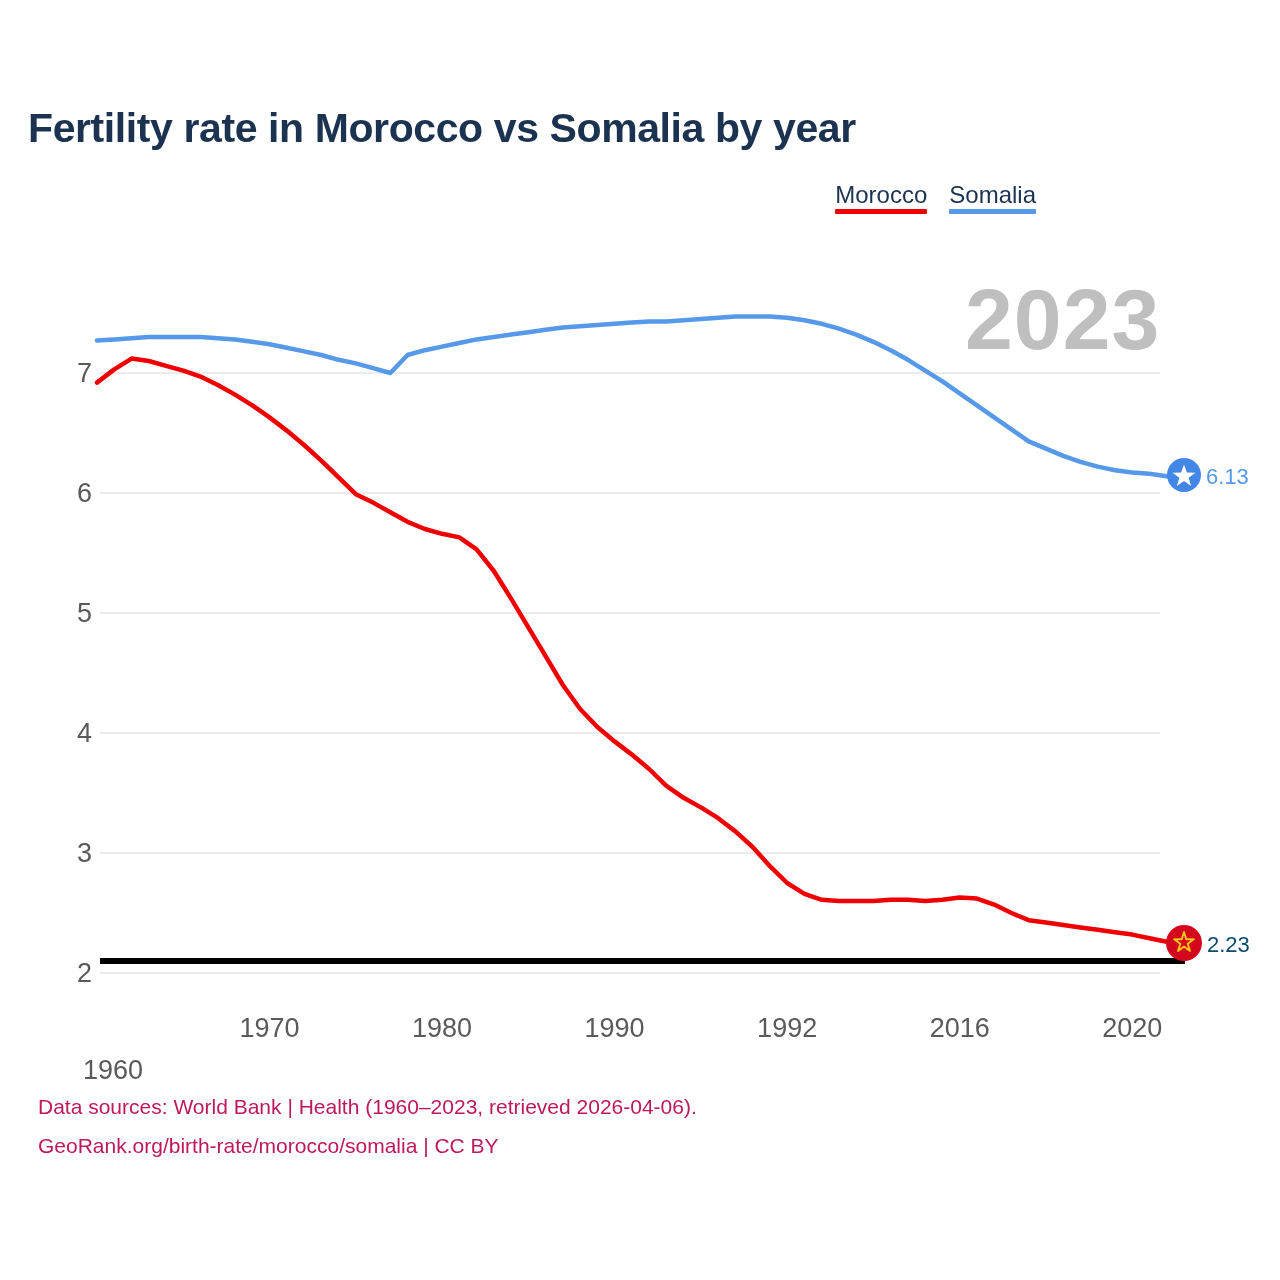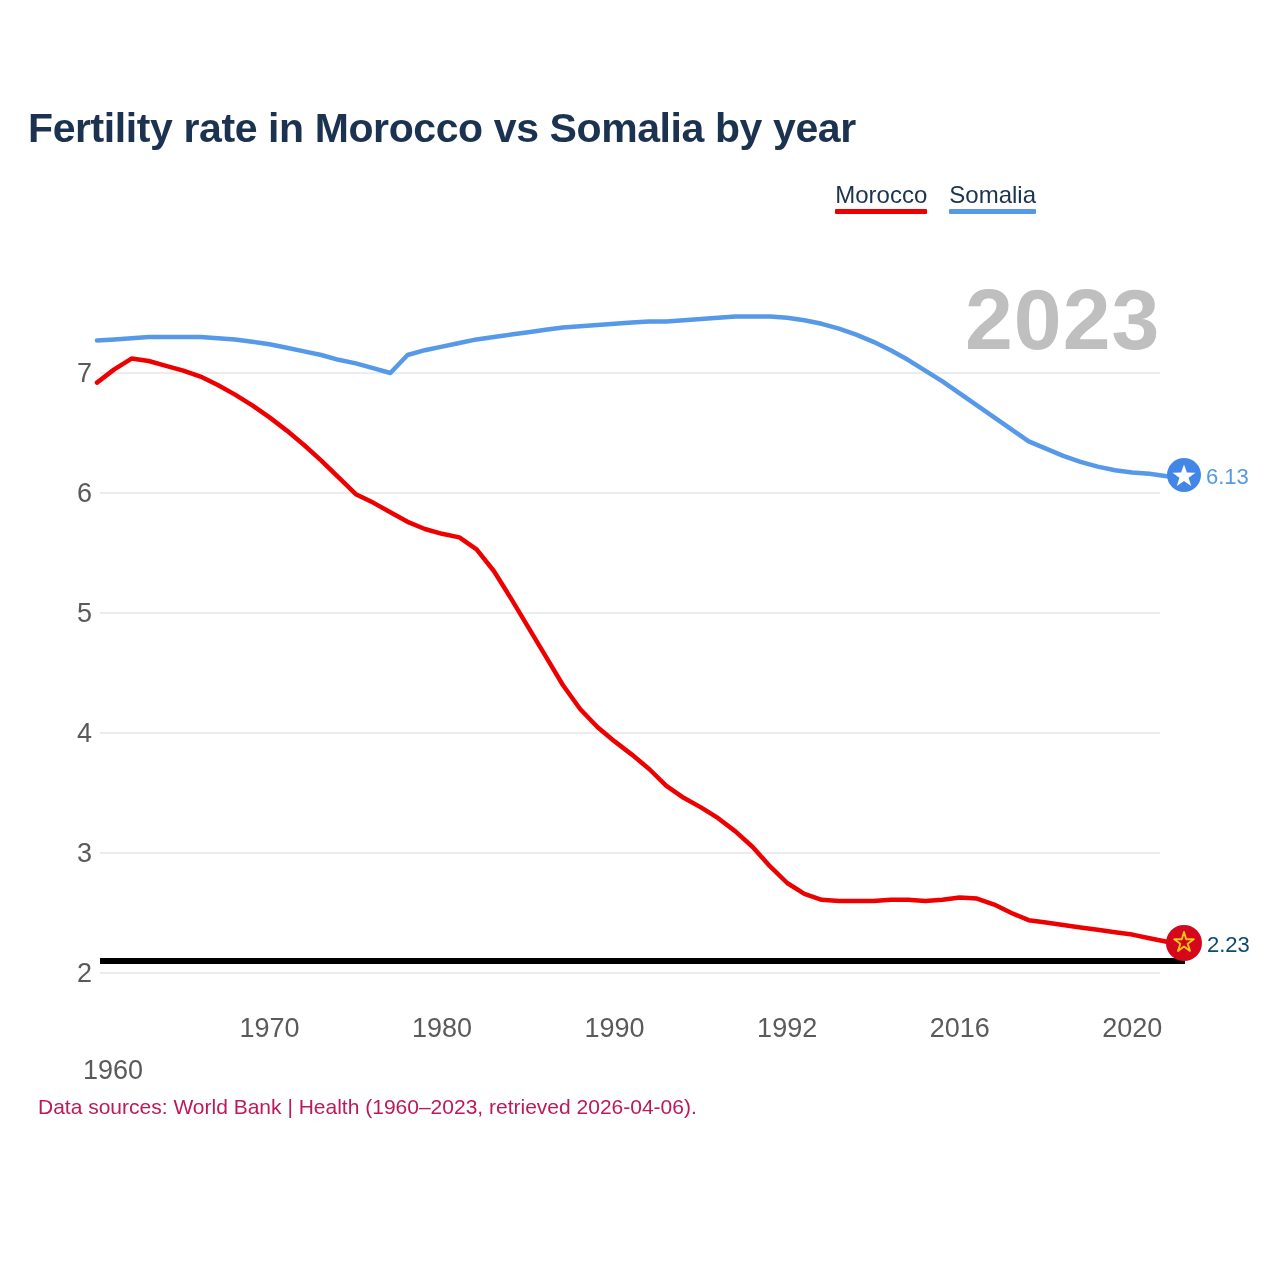--- a/index.html
+++ b/index.html
@@ -180,15 +180,16 @@
   <div class="marker-wrap" id="marker-morocco" style="left: 1184px; top: 945.4px;">
     <svg width="36" height="36" viewBox="0 0 36 36" xmlns="http://www.w3.org/2000/svg">
       <circle cx="18" cy="18" r="18" fill="#d4071c"></circle>
       <polygon points="18,7 20.2,14.2 27.8,14.2 21.7,18.7 24,25.9 18,21.4 12,25.9 14.3,18.7 8.2,14.2 15.8,14.2" fill="none" stroke="#f5c518" stroke-width="1.9" stroke-linejoin="round"></polygon>
     </svg>
   </div>
   <div class="endpoint-label" id="label-morocco" style="color: #0c4a6e; left: 1207px; top: 945.4px;">2.23</div>
 
   <div class="footer">
     <div>Data sources: World Bank | Health (1960–2023, retrieved 2026-04-06).</div>
+    <div>GeoRank.org/birth-rate/morocco/somalia | CC BY</div>
   </div>
 
 </div>
 
 </body></html>

